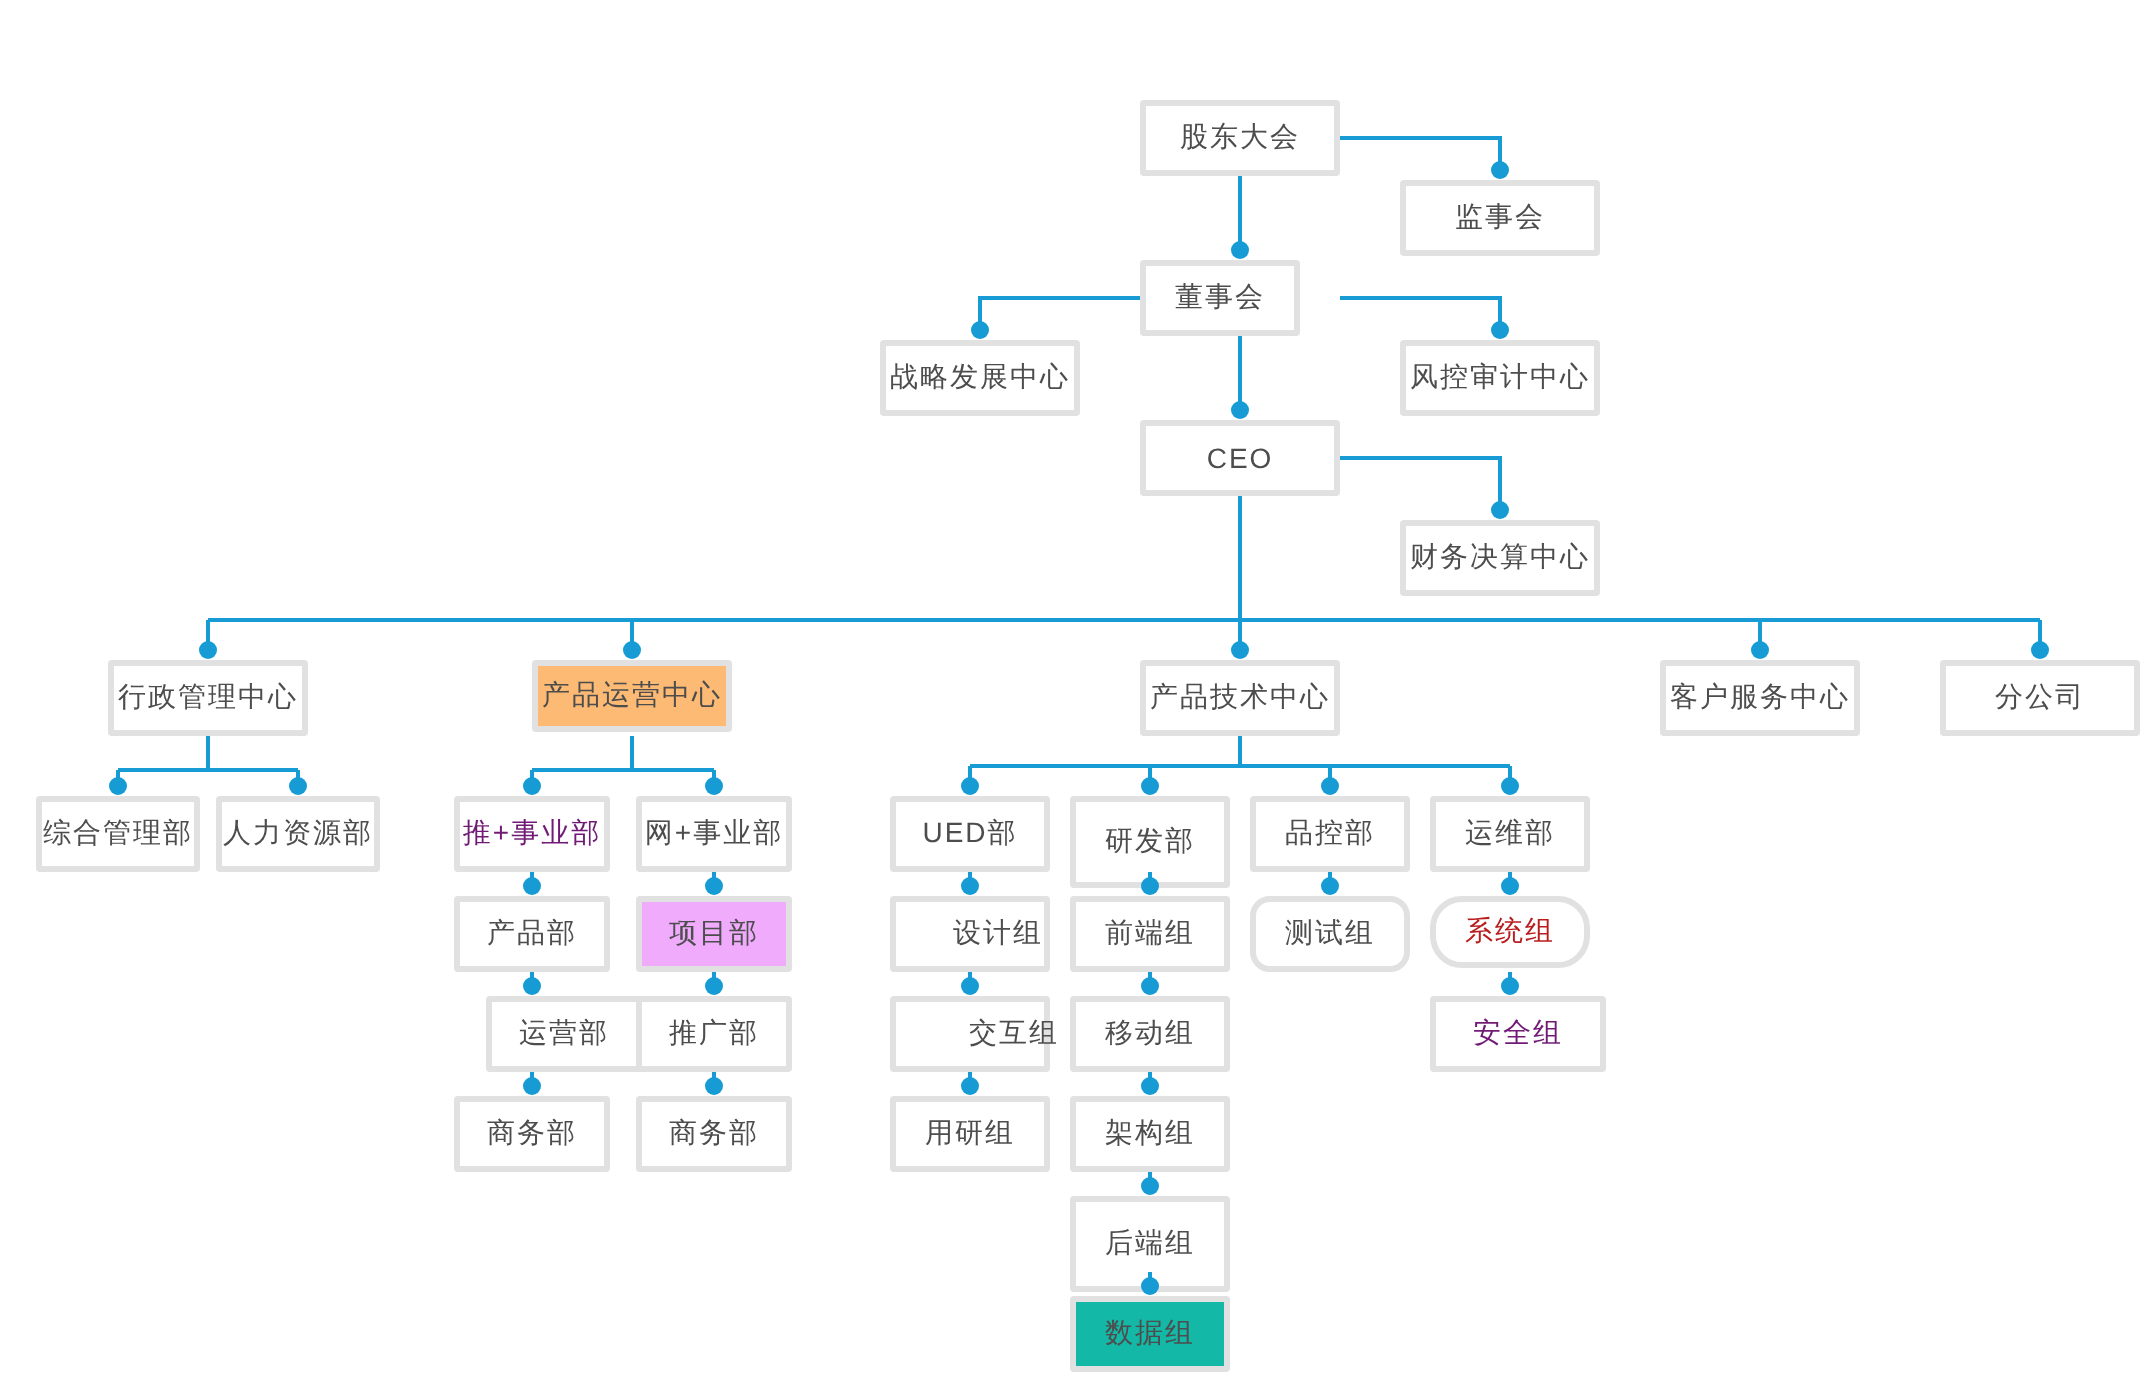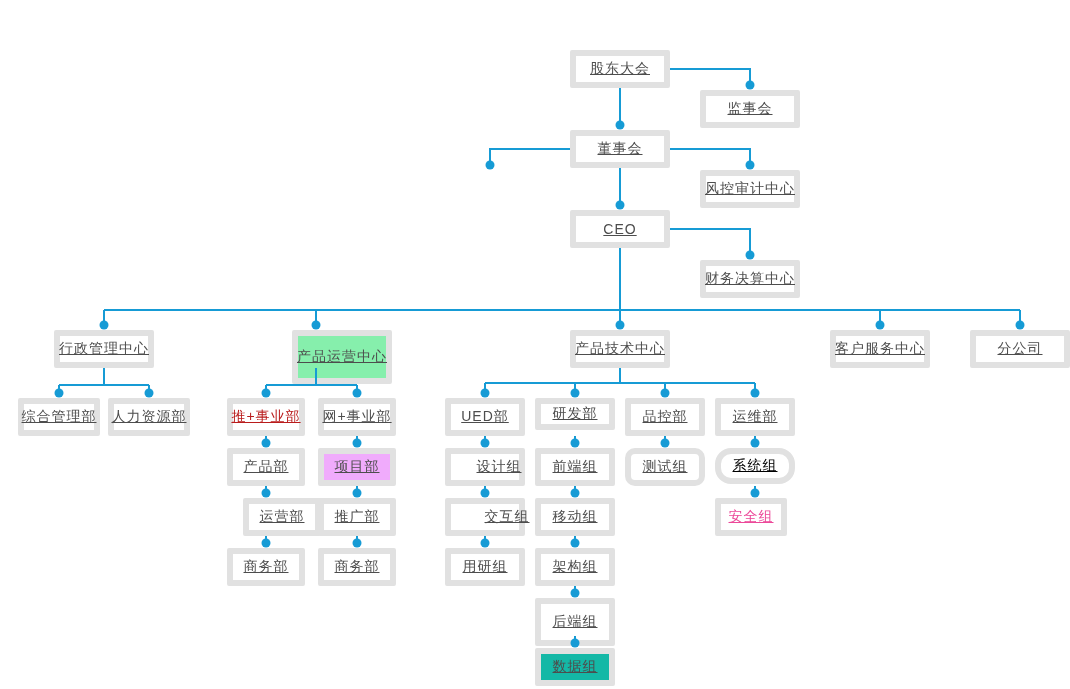--- a/index.html
+++ b/index.html
@@ -12,30 +12,29 @@
     width: 1070px;
     height: 689px;
     background: #ffffff;
     overflow: hidden;
     font-family: "Liberation Sans", "DejaVu Sans", sans-serif;
   }
   #nodes .node {
     position: absolute;
     box-sizing: border-box;
     background: #ffffff;
-    border: 6px solid #b91c1c;
+    border: 3px solid #b91c1c;
     border-radius: 2px;
     display: flex;
     align-items: center;
     justify-content: center;
     font-size: 14px;
     letter-spacing: 1px;
     color: #4d4d4d;
     white-space: nowrap;
-    text-decoration: underline;
   }
   svg.edges {
     position: absolute;
     left: 0;
     top: 0;
     z-index: 2;
     pointer-events: none;
   }
   #nodes {
     position: absolute;
@@ -46,48 +45,49 @@
     z-index: 1;
   }
 </style>
 </head>
 <body>
 
 <div class="canvas">
   <div id="nodes">
       <div class="node" style="left: 570px; top: 50px; width: 100px; height: 38px; background: rgb(255, 255, 255); border-color: rgb(225, 225, 225); color: rgb(77, 77, 77);">股东大会</div>
       <div class="node" style="left: 700px; top: 90px; width: 100px; height: 38px; background: rgb(255, 255, 255); border-color: rgb(225, 225, 225); color: rgb(77, 77, 77);">监事会</div>
-      <div class="node" style="left: 570px; top: 130px; width: 100px; height: 38px; background: rgb(255, 255, 255); border-color: rgb(225, 225, 225); color: rgb(77, 77, 77);">董事会</div>
+      <div class="node" style="left: 570px; top: 130px; width: 80px; height: 38px; background: rgb(255, 255, 255); border-color: rgb(225, 225, 225); color: rgb(77, 77, 77);">董事会</div>
+      <div class="node" style="left: 440px; top: 170px; width: 100px; height: 38px; background: rgb(255, 255, 255); border-color: rgb(225, 225, 225); color: rgb(77, 77, 77);">战略发展中心</div>
       <div class="node" style="left: 700px; top: 170px; width: 100px; height: 38px; background: rgb(255, 255, 255); border-color: rgb(225, 225, 225); color: rgb(77, 77, 77);">风控审计中心</div>
       <div class="node" style="left: 570px; top: 210px; width: 100px; height: 38px; background: rgb(255, 255, 255); border-color: rgb(225, 225, 225); color: rgb(77, 77, 77);">CEO</div>
       <div class="node" style="left: 700px; top: 260px; width: 100px; height: 38px; background: rgb(255, 255, 255); border-color: rgb(225, 225, 225); color: rgb(77, 77, 77);">财务决算中心</div>
       <div class="node" style="left: 54px; top: 330px; width: 100px; height: 38px; background: rgb(255, 255, 255); border-color: rgb(225, 225, 225); color: rgb(77, 77, 77);">行政管理中心</div>
-      <div class="node" style="left: 266px; top: 330px; width: 100px; height: 54px; background: #86efac; border-color: rgb(225, 225, 225); color: rgb(77, 77, 77); margin-left: 26px;">产品运营中心</div>
+      <div class="node" style="left: 266px; top: 330px; width: 100px; height: 36px; background: #fdba74; border-color: rgb(225, 225, 225); color: rgb(77, 77, 77);">产品运营中心</div>
       <div class="node" style="left: 570px; top: 330px; width: 100px; height: 38px; background: rgb(255, 255, 255); border-color: rgb(225, 225, 225); color: rgb(77, 77, 77);">产品技术中心</div>
       <div class="node" style="left: 830px; top: 330px; width: 100px; height: 38px; background: rgb(255, 255, 255); border-color: rgb(225, 225, 225); color: rgb(77, 77, 77);">客户服务中心</div>
       <div class="node" style="left: 970px; top: 330px; width: 100px; height: 38px; background: rgb(255, 255, 255); border-color: rgb(225, 225, 225); color: rgb(77, 77, 77);">分公司</div>
       <div class="node" style="left: 18px; top: 398px; width: 82px; height: 38px; background: rgb(255, 255, 255); border-color: rgb(225, 225, 225); color: rgb(77, 77, 77);">综合管理部</div>
       <div class="node" style="left: 108px; top: 398px; width: 82px; height: 38px; background: rgb(255, 255, 255); border-color: rgb(225, 225, 225); color: rgb(77, 77, 77);">人力资源部</div>
-      <div class="node" style="left: 227px; top: 398px; width: 78px; height: 38px; background: rgb(255, 255, 255); border-color: rgb(225, 225, 225); color: #b91c1c;">推+事业部</div>
+      <div class="node" style="left: 227px; top: 398px; width: 78px; height: 38px; background: rgb(255, 255, 255); border-color: rgb(225, 225, 225); color: #701a75;">推+事业部</div>
       <div class="node" style="left: 318px; top: 398px; width: 78px; height: 38px; background: rgb(255, 255, 255); border-color: rgb(225, 225, 225); color: rgb(77, 77, 77);">网+事业部</div>
       <div class="node" style="left: 445px; top: 398px; width: 80px; height: 38px; background: rgb(255, 255, 255); border-color: rgb(225, 225, 225); color: rgb(77, 77, 77);">UED部</div>
-      <div class="node" style="left: 535px; top: 398px; width: 80px; height: 32px; background: rgb(255, 255, 255); border-color: rgb(225, 225, 225); color: rgb(77, 77, 77);">研发部</div>
+      <div class="node" style="left: 535px; top: 398px; width: 80px; height: 46px; background: rgb(255, 255, 255); border-color: rgb(225, 225, 225); color: rgb(77, 77, 77);">研发部</div>
       <div class="node" style="left: 625px; top: 398px; width: 80px; height: 38px; background: rgb(255, 255, 255); border-color: rgb(225, 225, 225); color: rgb(77, 77, 77);">品控部</div>
       <div class="node" style="left: 715px; top: 398px; width: 80px; height: 38px; background: rgb(255, 255, 255); border-color: rgb(225, 225, 225); color: rgb(77, 77, 77);">运维部</div>
       <div class="node" style="left: 227px; top: 448px; width: 78px; height: 38px; background: rgb(255, 255, 255); border-color: rgb(225, 225, 225); color: rgb(77, 77, 77);">产品部</div>
       <div class="node" style="left: 318px; top: 448px; width: 78px; height: 38px; background: #f0abfc; border-color: rgb(225, 225, 225); color: rgb(77, 77, 77);">项目部</div>
       <div class="node" style="left: 445px; top: 448px; width: 80px; height: 38px; background: rgb(255, 255, 255); border-color: rgb(225, 225, 225); color: rgb(77, 77, 77); padding-left: 28px;">设计组</div>
       <div class="node" style="left: 535px; top: 448px; width: 80px; height: 38px; background: rgb(255, 255, 255); border-color: rgb(225, 225, 225); color: rgb(77, 77, 77);">前端组</div>
       <div class="node" style="left: 625px; top: 448px; width: 80px; height: 38px; background: rgb(255, 255, 255); border-color: rgb(225, 225, 225); color: rgb(77, 77, 77); border-radius: 10px;">测试组</div>
-      <div class="node" style="left: 715px; top: 448px; width: 80px; height: 36px; background: rgb(255, 255, 255); border-color: rgb(225, 225, 225); color: #000000; border-radius: 16px;">系统组</div>
+      <div class="node" style="left: 715px; top: 448px; width: 80px; height: 36px; background: rgb(255, 255, 255); border-color: rgb(225, 225, 225); color: #b91c1c; border-radius: 16px;">系统组</div>
       <div class="node" style="left: 227px; top: 498px; width: 78px; height: 38px; background: rgb(255, 255, 255); border-color: rgb(225, 225, 225); color: rgb(77, 77, 77); margin-left: 16px;">运营部</div>
       <div class="node" style="left: 318px; top: 498px; width: 78px; height: 38px; background: rgb(255, 255, 255); border-color: rgb(225, 225, 225); color: rgb(77, 77, 77);">推广部</div>
       <div class="node" style="left: 445px; top: 498px; width: 80px; height: 38px; background: rgb(255, 255, 255); border-color: rgb(225, 225, 225); color: rgb(77, 77, 77); padding-left: 44px;">交互组</div>
       <div class="node" style="left: 535px; top: 498px; width: 80px; height: 38px; background: rgb(255, 255, 255); border-color: rgb(225, 225, 225); color: rgb(77, 77, 77);">移动组</div>
-      <div class="node" style="left: 715px; top: 498px; width: 72px; height: 38px; background: rgb(255, 255, 255); border-color: rgb(225, 225, 225); color: #ec4899;">安全组</div>
+      <div class="node" style="left: 715px; top: 498px; width: 88px; height: 38px; background: rgb(255, 255, 255); border-color: rgb(225, 225, 225); color: #701a75;">安全组</div>
       <div class="node" style="left: 227px; top: 548px; width: 78px; height: 38px; background: rgb(255, 255, 255); border-color: rgb(225, 225, 225); color: rgb(77, 77, 77);">商务部</div>
       <div class="node" style="left: 318px; top: 548px; width: 78px; height: 38px; background: rgb(255, 255, 255); border-color: rgb(225, 225, 225); color: rgb(77, 77, 77);">商务部</div>
       <div class="node" style="left: 445px; top: 548px; width: 80px; height: 38px; background: rgb(255, 255, 255); border-color: rgb(225, 225, 225); color: rgb(77, 77, 77);">用研组</div>
       <div class="node" style="left: 535px; top: 548px; width: 80px; height: 38px; background: rgb(255, 255, 255); border-color: rgb(225, 225, 225); color: rgb(77, 77, 77);">架构组</div>
       <div class="node" style="left: 535px; top: 598px; width: 80px; height: 48px; background: rgb(255, 255, 255); border-color: rgb(225, 225, 225); color: rgb(77, 77, 77);">后端组</div>
       <div class="node" style="left: 535px; top: 648px; width: 80px; height: 38px; background: #14b8a6; border-color: rgb(225, 225, 225); color: rgb(77, 77, 77);">数据组</div>
     </div>
   <svg class="edges" id="edges" width="1070" height="689" viewBox="0 0 1070 689">
       <polyline points="670,69 750,69 750,85" fill="none" stroke="#169bd5" stroke-width="2"></polyline>
       <circle cx="750" cy="85" r="4.5" fill="#169bd5"></circle>

